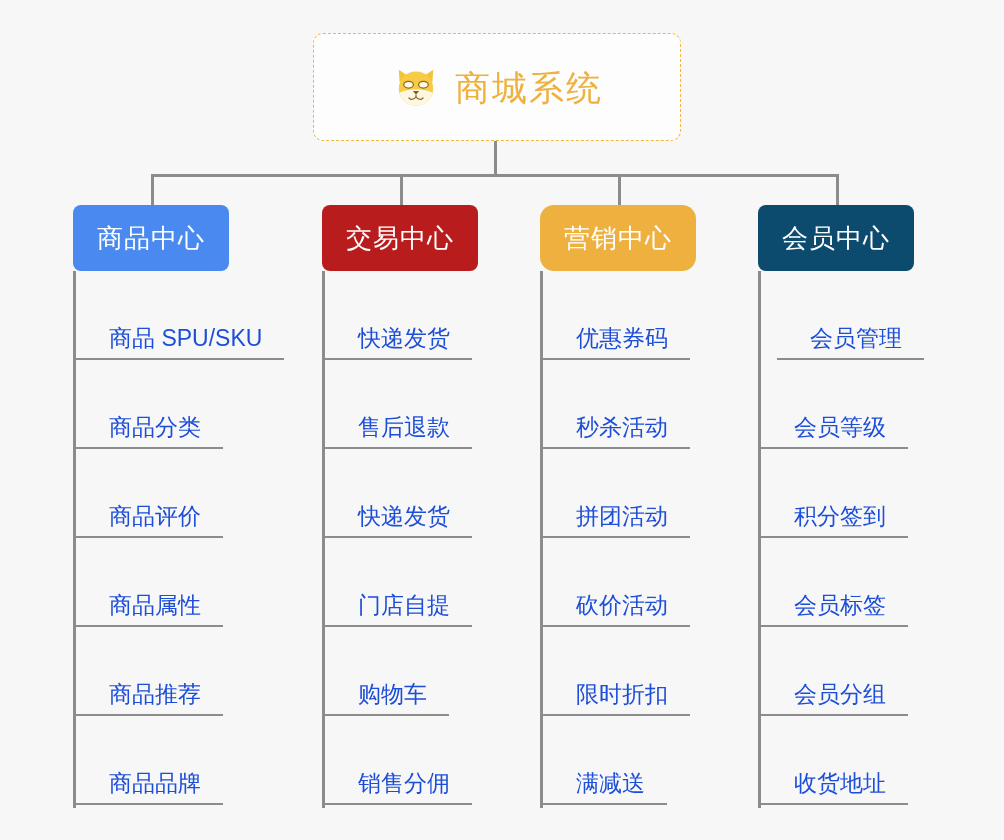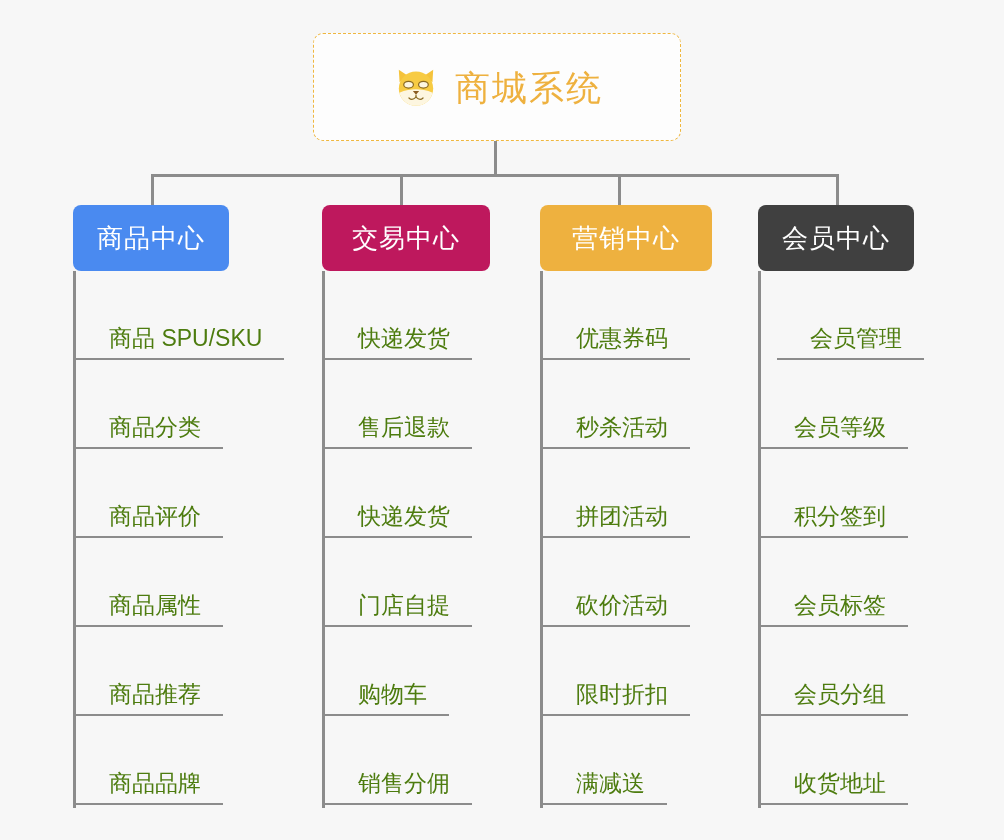--- a/index.html
+++ b/index.html
@@ -112,21 +112,21 @@
     position: relative;
     height: 89px;
     display: flex;
     align-items: flex-end;
   }
   .leaf-inner {
     margin-left: 3px;
     padding: 0 22px 7px 33px;
     border-bottom: 2px solid #8c8c8c;
     font-size: 23px;
-    color: #4d7c0f;
+    color: #1d4ed8;
     line-height: 1.15;
     white-space: nowrap;
   }
 </style>
 </head>
 <body style="background: rgb(247, 247, 247);">
 
 <div id="mindmap">
 
   <div class="root-node" style="border-color: rgb(239, 183, 63); background: rgb(253, 253, 253);">
@@ -175,21 +175,21 @@
       <li class="leaf">
           <span class="leaf-inner" style="border-bottom-color: rgb(140, 140, 140);">商品推荐</span>
         </li>
       <li class="leaf">
           <span class="leaf-inner" style="border-bottom-color: rgb(140, 140, 140);">商品品牌</span>
         </li>
     </ul>
   </div>
 
   <div class="column" style="left:322px;width:156px;">
-    <div class="cat-header" style="width: 168px; background: #be185d;">
+    <div class="cat-header" style="width: 156px; background: #b91c1c;">
       <span>交易中心</span>
     </div>
     <div class="trunk" style="height: 537px; background: rgb(140, 140, 140);"></div>
     <ul class="leaf-list">
       <li class="leaf">
           <span class="leaf-inner" style="border-bottom-color: rgb(140, 140, 140);">快递发货</span>
         </li>
       <li class="leaf">
           <span class="leaf-inner" style="border-bottom-color: rgb(140, 140, 140);">售后退款</span>
         </li>
@@ -202,21 +202,21 @@
       <li class="leaf">
           <span class="leaf-inner" style="border-bottom-color: rgb(140, 140, 140);">购物车</span>
         </li>
       <li class="leaf">
           <span class="leaf-inner" style="border-bottom-color: rgb(140, 140, 140);">销售分佣</span>
         </li>
     </ul>
   </div>
 
   <div class="column" style="left:540px;width:156px;">
-    <div class="cat-header" style="width: 172px; background: rgb(238, 177, 63);">
+    <div class="cat-header" style="width: 156px; background: rgb(238, 177, 63); border-radius: 14px;">
       <span>营销中心</span>
     </div>
     <div class="trunk" style="height: 537px; background: rgb(140, 140, 140);"></div>
     <ul class="leaf-list">
       <li class="leaf">
           <span class="leaf-inner" style="border-bottom-color: rgb(140, 140, 140);">优惠券码</span>
         </li>
       <li class="leaf">
           <span class="leaf-inner" style="border-bottom-color: rgb(140, 140, 140);">秒杀活动</span>
         </li>
@@ -229,21 +229,21 @@
       <li class="leaf">
           <span class="leaf-inner" style="border-bottom-color: rgb(140, 140, 140);">限时折扣</span>
         </li>
       <li class="leaf">
           <span class="leaf-inner" style="border-bottom-color: rgb(140, 140, 140);">满减送</span>
         </li>
     </ul>
   </div>
 
   <div class="column" style="left:758px;width:156px;">
-    <div class="cat-header" style="width: 156px; background: #404040;">
+    <div class="cat-header" style="width: 156px; background: #0c4a6e;">
       <span>会员中心</span>
     </div>
     <div class="trunk" style="height: 537px; background: rgb(140, 140, 140);"></div>
     <ul class="leaf-list">
       <li class="leaf">
           <span class="leaf-inner" style="border-bottom-color: rgb(140, 140, 140); margin-left: 19px;">会员管理</span>
         </li>
       <li class="leaf">
           <span class="leaf-inner" style="border-bottom-color: rgb(140, 140, 140);">会员等级</span>
         </li>

